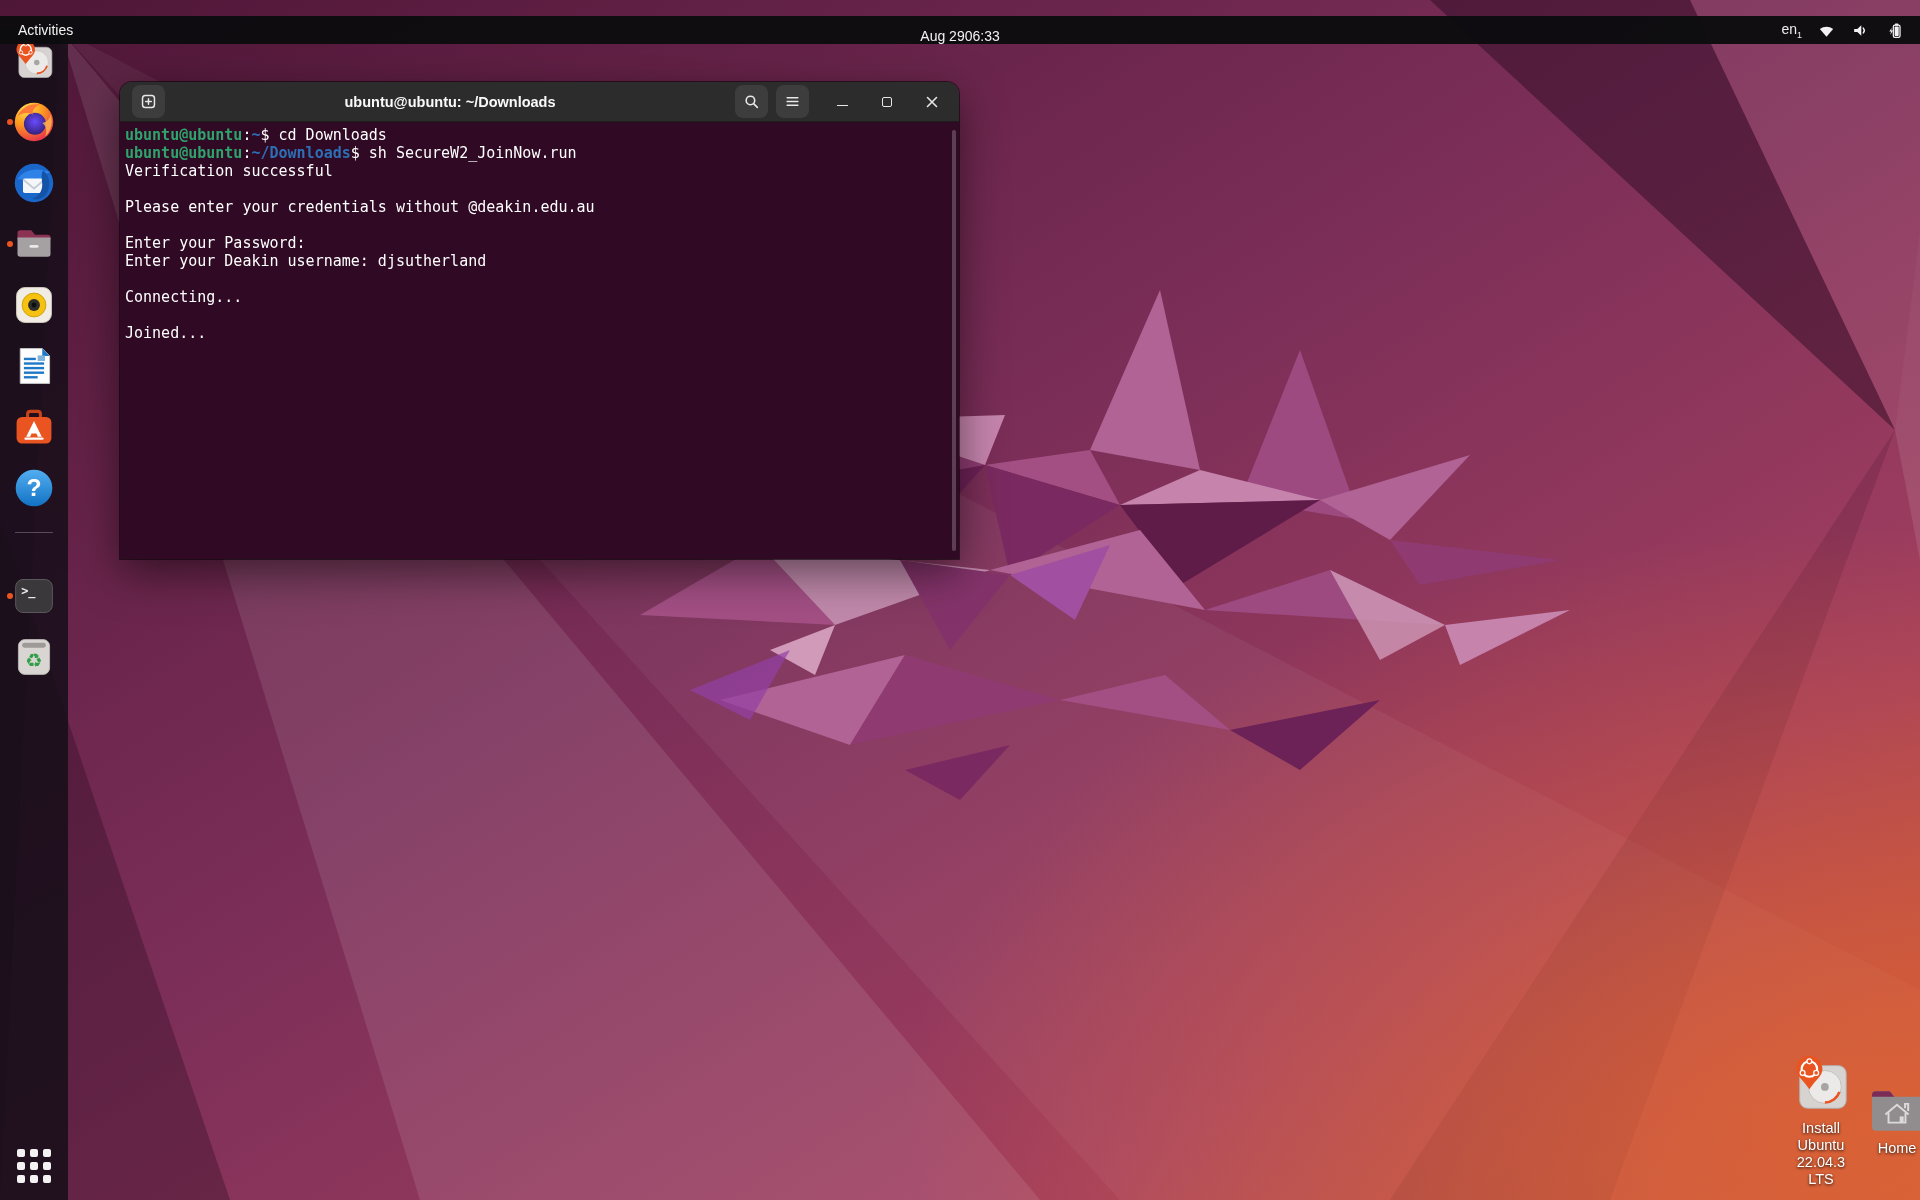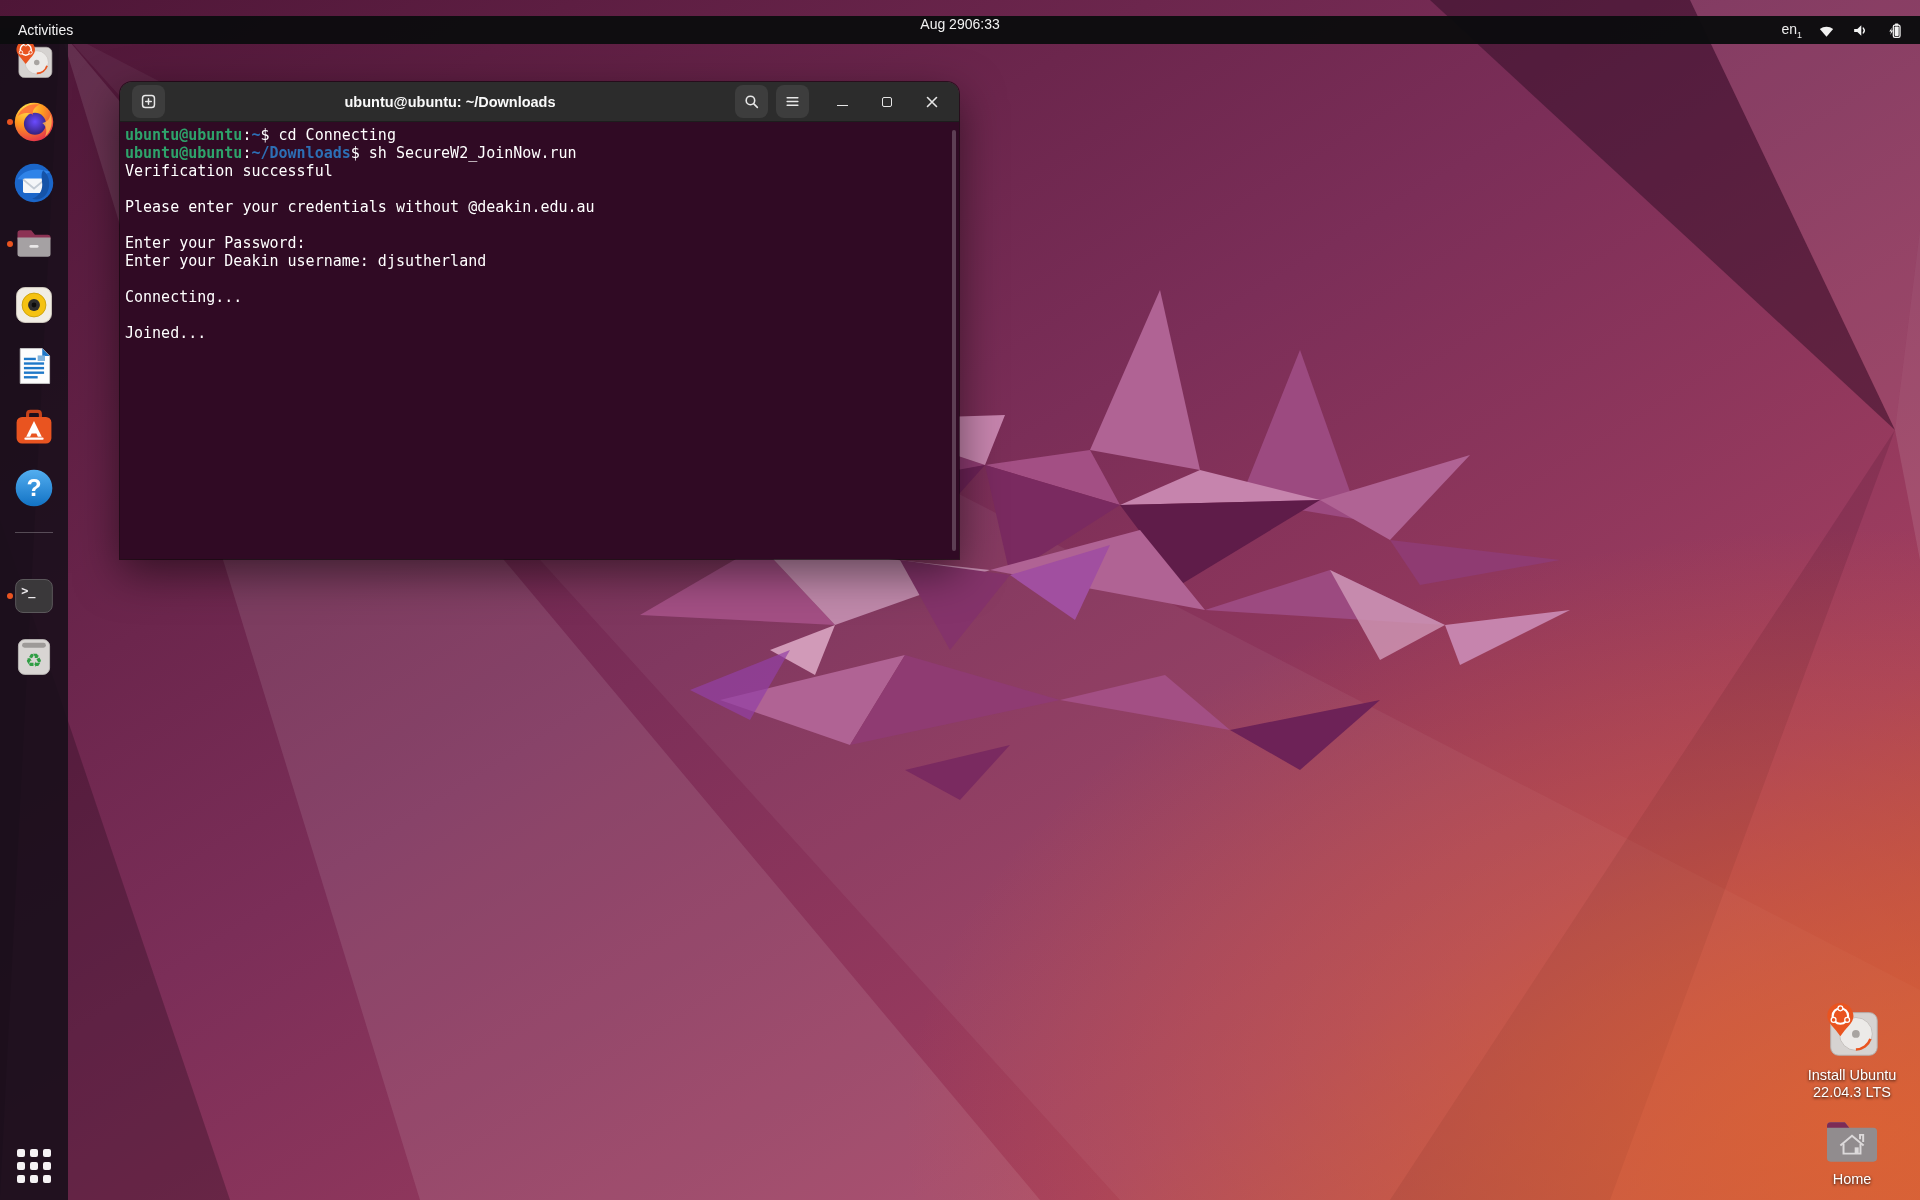--- a/index.html
+++ b/index.html
@@ -12,21 +12,21 @@
   #wallpaper { position:absolute; inset:0; width:1920px; height:1200px; display:block; }
 
   
   #topbar {
     position:absolute; top:16px; left:0; right:0; height:28px;
     background:rgba(12,12,14,0.97); color:#f2f2f2;
     display:flex; align-items:center; font-size:14px; z-index:50;
   }
   #activities { padding:0 18px; height:100%; display:flex; align-items:center; cursor:pointer; }
   #clock { position:absolute; left:50%; top:0; height:100%; transform:translateX(-50%);
-    display:flex; align-items:flex-start; gap:0; font-weight:500; cursor:pointer; }
+    display:flex; align-items:flex-end; gap:0; font-weight:500; cursor:pointer; }
   #indicators { margin-left:auto; display:flex; align-items:center; gap:15px; padding:0 16px; height:100%; cursor:pointer; }
   #kb-indicator { font-size:14px; color:#eee; }
   #kb-indicator sub { font-size:9px; }
   .status-icon { width:19px; height:19px; display:block; }
 
   
   #dock {
     position:absolute; left:0; top:28px; bottom:0; width:68px;
     background:rgba(24,15,26,0.88); z-index:40;
     display:flex; flex-direction:column; align-items:center; padding-top:10px;
@@ -75,21 +75,21 @@
   .seg-u { color:var(--term-green); font-weight:bold; }
   .seg-p { color:var(--term-blue); font-weight:bold; }
   .seg-t { color:var(--term-fg); }
   .term-cursor { display:inline-block; width:9px; height:15px; border:1.5px solid #ececec;
     vertical-align:-2px; }
   #term-scrollbar { position:absolute; right:3px; top:8px; bottom:8px; width:4px;
     border-radius:2px; background:rgba(255,255,255,0.22); cursor:pointer; }
 
   
   #desktop-icons { position:absolute; right:6px; bottom:12px; width:124px; z-index:20;
-    display:flex; flex-direction:column; align-items:center; gap:16px; }
+    display:flex; flex-direction:row; align-items:center; gap:16px; }
   .dicon { display:flex; flex-direction:column; align-items:center; cursor:pointer; }
   .dicon-label { color:#fff; font-size:14.5px; line-height:17px; text-align:center;
     text-shadow:0 1px 3px rgba(0,0,0,0.9); margin-top:4px; }
 </style>
 </head>
 <body>
 
 <div id="screen">
 
   <svg id="wallpaper" viewBox="0 0 1920 1200" preserveAspectRatio="none">
@@ -326,21 +326,21 @@
           </button>
         <button class="ctl ctl-close">
           <svg viewBox="0 0 14 14">
             <path d="M2.5 2.5 L11.5 11.5 M11.5 2.5 L2.5 11.5" stroke="#e6e6e6" stroke-width="1.6" stroke-linecap="round"></path>
           </svg>
         </button>
       </div>
     </div>
     <div id="term-body">
       <div id="term-lines">
-          <div class="term-line"><span class="seg-u">ubuntu@ubuntu</span><span class="seg-t">:</span><span class="seg-p">~</span><span class="seg-t">$ cd Connecting</span></div>
+          <div class="term-line"><span class="seg-u">ubuntu@ubuntu</span><span class="seg-t">:</span><span class="seg-p">~</span><span class="seg-t">$ cd Downloads</span></div>
           <div class="term-line"><span class="seg-u">ubuntu@ubuntu</span><span class="seg-t">:</span><span class="seg-p">~/Downloads</span><span class="seg-t">$ sh SecureW2_JoinNow.run</span></div>
           <div class="term-line"><span class="seg-t">Verification successful</span></div>
           <div class="term-line"> </div>
           <div class="term-line"><span class="seg-t">Please enter your credentials without @deakin.edu.au</span></div>
           <div class="term-line"> </div>
           <div class="term-line"><span class="seg-t">Enter your Password:</span></div>
           <div class="term-line"><span class="seg-t">Enter your Deakin username: djsutherland</span></div>
           <div class="term-line"> </div>
           <div class="term-line"><span class="seg-t">Connecting...</span></div>
           <div class="term-line"> </div>

